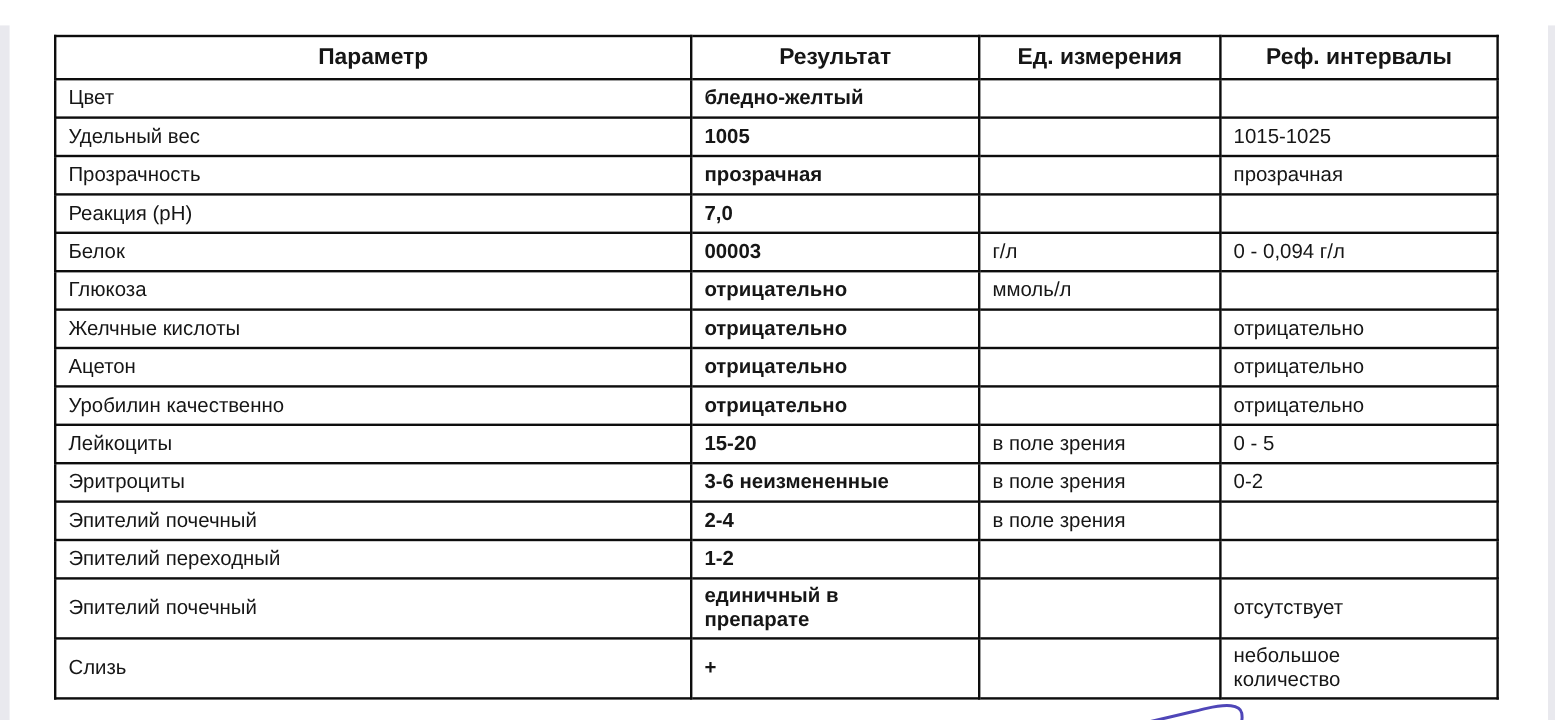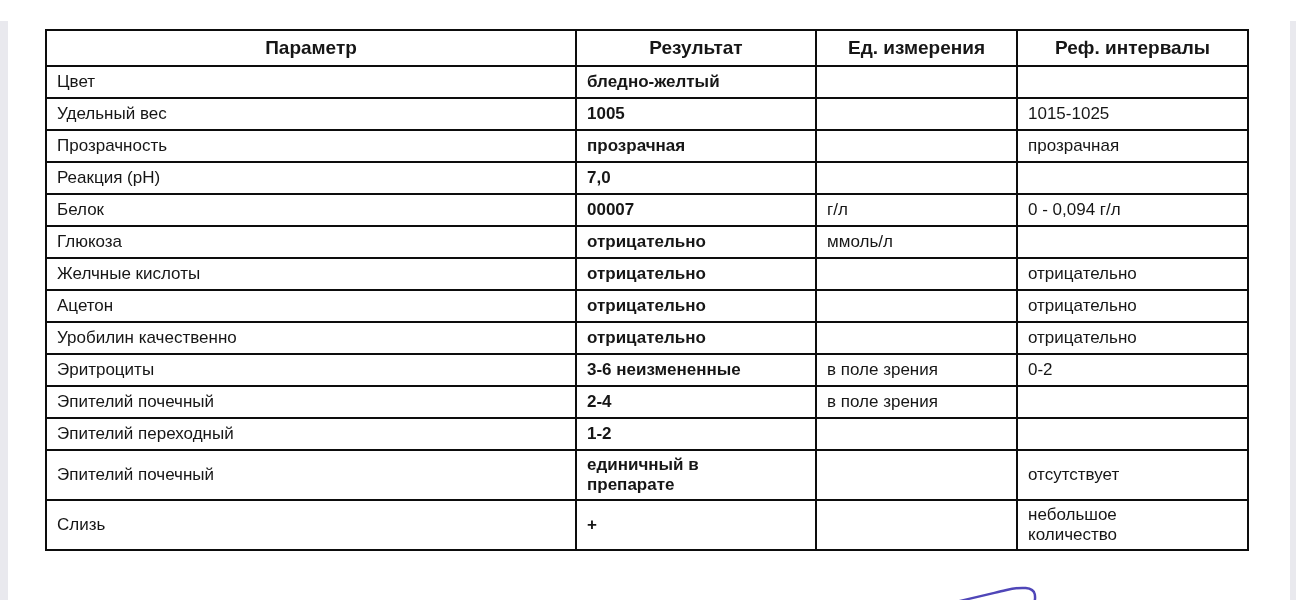--- a/index.html
+++ b/index.html
@@ -115,21 +115,21 @@
 
     <tr>
       <td class="c-param">Реакция (pH)</td>
       <td class="c-result">7,0</td>
       <td class="c-unit"></td>
       <td class="c-ref"></td>
     </tr>
 
     <tr>
       <td class="c-param">Белок</td>
-      <td class="c-result">00007</td>
+      <td class="c-result">00003</td>
       <td class="c-unit">г/л</td>
       <td class="c-ref">0 - 0,094 г/л</td>
     </tr>
 
     <tr>
       <td class="c-param">Глюкоза</td>
       <td class="c-result">отрицательно</td>
       <td class="c-unit">ммоль/л</td>
       <td class="c-ref"></td>
     </tr>
@@ -148,20 +148,26 @@
       <td class="c-ref">отрицательно</td>
     </tr>
 
     <tr>
       <td class="c-param">Уробилин качественно</td>
       <td class="c-result">отрицательно</td>
       <td class="c-unit"></td>
       <td class="c-ref">отрицательно</td>
     </tr>
 
+    <tr>
+      <td class="c-param">Лейкоциты</td>
+      <td class="c-result">15-20</td>
+      <td class="c-unit">в поле зрения</td>
+      <td class="c-ref">0 - 5</td>
+    </tr>
 
     <tr>
       <td class="c-param">Эритроциты</td>
       <td class="c-result">3-6 неизмененные</td>
       <td class="c-unit">в поле зрения</td>
       <td class="c-ref">0-2</td>
     </tr>
 
     <tr>
       <td class="c-param">Эпителий почечный</td>

